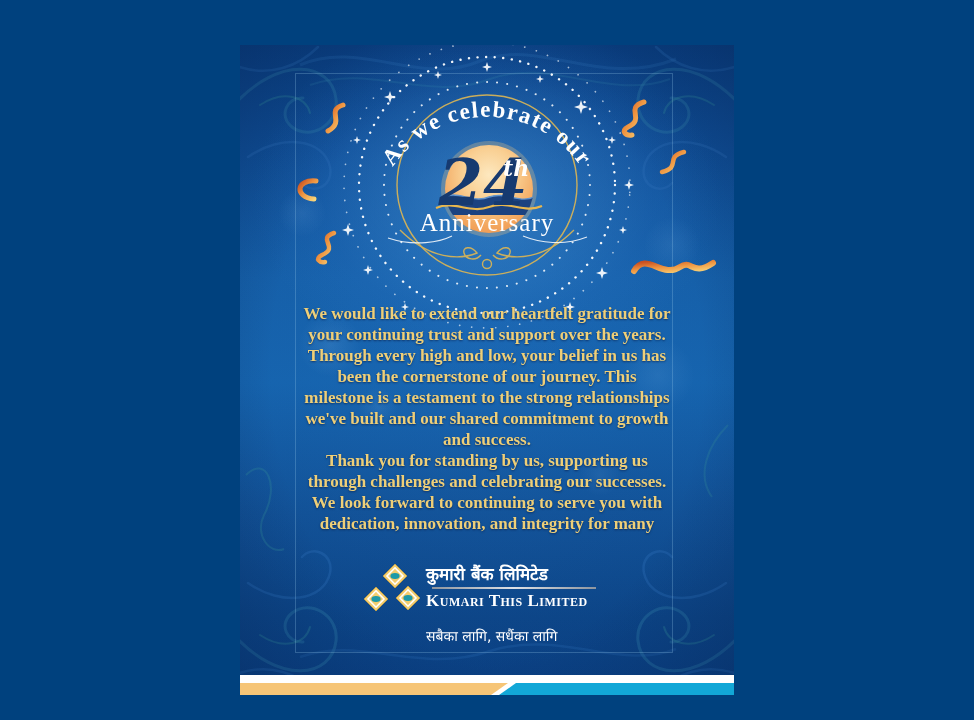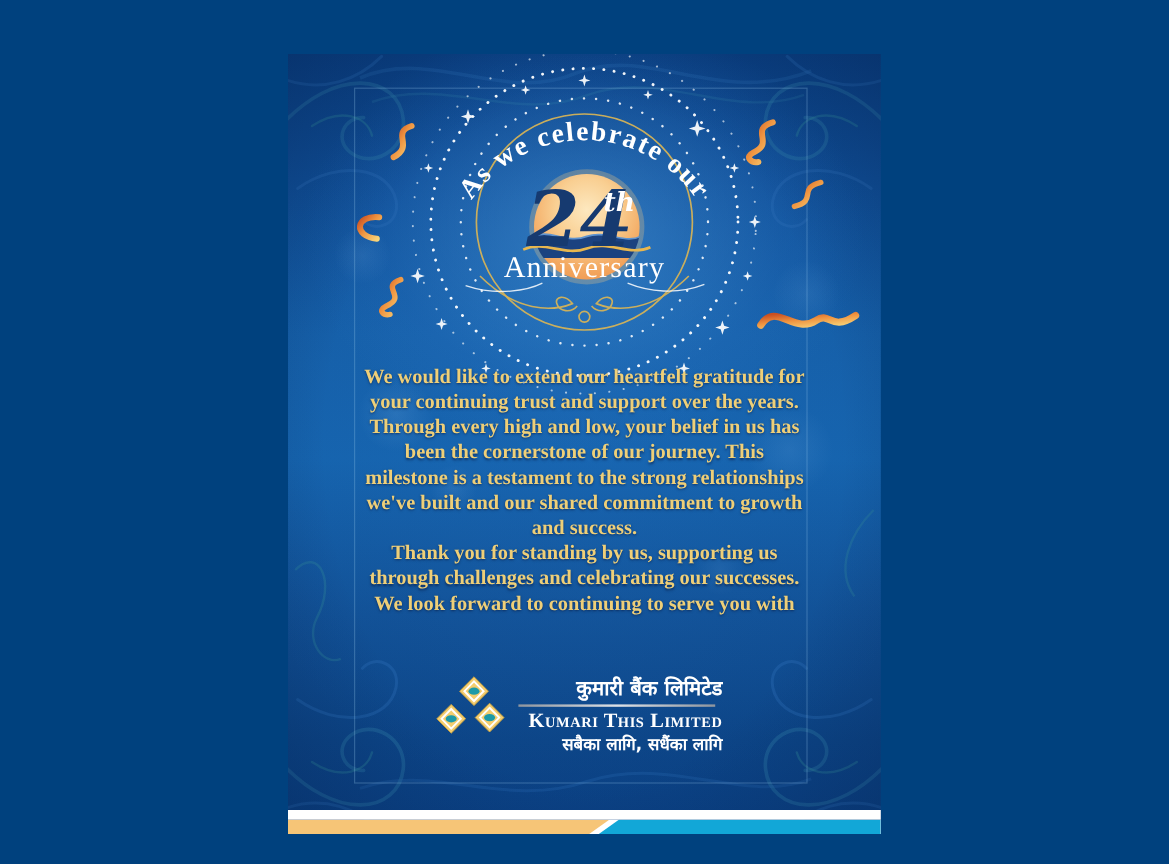--- a/index.html
+++ b/index.html
@@ -42,36 +42,36 @@
     font-weight:bold;
     font-size:17px;
     line-height:21px;
     text-shadow:0 1px 2px rgba(8,22,60,.6);
   }
   .msg-line{white-space:nowrap;}
   .logo{position:absolute;left:0;top:513px;width:100%;height:100px;}
   .logo-diamonds{position:absolute;left:122px;top:4px;}
   .logo-text{
     position:absolute;left:186px;top:6px;width:176px;
-    text-align:right;color:#ffffff;
+    text-align:left;color:#ffffff;
   }
   .logo-devanagari{
     font-family:"DejaVu Sans", sans-serif;
     font-weight:bold;font-size:17px;line-height:20px;
   }
   .logo-rule{height:2px;margin:3px 6px 2px 6px;
     background:linear-gradient(90deg,#8e959e,#dde1e6,#8e959e);}
   .logo-english{
     font-family:"Liberation Serif", serif;
     font-variant:small-caps;font-weight:bold;
     font-size:17px;letter-spacing:.5px;line-height:19px;
   }
   .logo-tagline{
     font-family:"DejaVu Sans", sans-serif;
-    font-weight:bold;font-size:14px;line-height:18px;margin-top:2px;
+    font-weight:normal;font-size:14px;line-height:18px;margin-top:17px;
   }
   .stripe-white{position:absolute;left:0;top:630px;width:494px;height:8px;background:#ffffff;}
   .stripe-colored{position:absolute;left:0;top:638px;width:494px;height:12px;background:#ffffff;}
   .stripe-gold{position:absolute;inset:0;background:#f6c577;
     clip-path:polygon(0 0,268px 0,251px 100%,0 100%);}
   .stripe-cyan{position:absolute;inset:0;background:#12a7d7;
     clip-path:polygon(276px 0,100% 0,100% 100%,259px 100%);}
 </style>
 </head>
 <body>
@@ -190,20 +190,21 @@
       <div class="msg-line">Through every high and low, your belief in us has</div>
       <div class="msg-line">been the cornerstone of our journey. This</div>
       <div class="msg-line">milestone is a testament to the strong relationships</div>
       <div class="msg-line">we've built and our shared commitment to growth</div>
       <div class="msg-line">and success.</div>
     </div>
     <div>
       <div class="msg-line">Thank you for standing by us, supporting us</div>
       <div class="msg-line">through challenges and celebrating our successes.</div>
       <div class="msg-line">We look forward to continuing to serve you with</div>
+      <div class="msg-line">dedication, innovation, and integrity for many</div>
     </div>
   </div>
 
   <div class="logo">
     <svg class="logo-diamonds" width="62" height="52" viewBox="0 0 62 52">
       <defs>
         <g id="diam">
           <path d="M0,-12 L12,0 L0,12 L-12,0 Z" fill="#f3cd6f" stroke="#caa23f" stroke-width="0.8"></path>
           <path d="M0,-8.2 L8,0 L0,8.2 L-8,0 Z" fill="none" stroke="#ffffff" stroke-width="1.6"></path>
           <ellipse rx="4.6" ry="3" fill="#1d9aa8"></ellipse>

